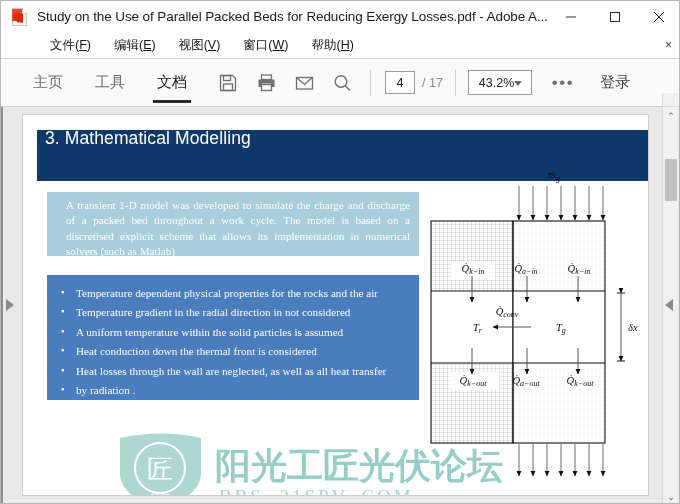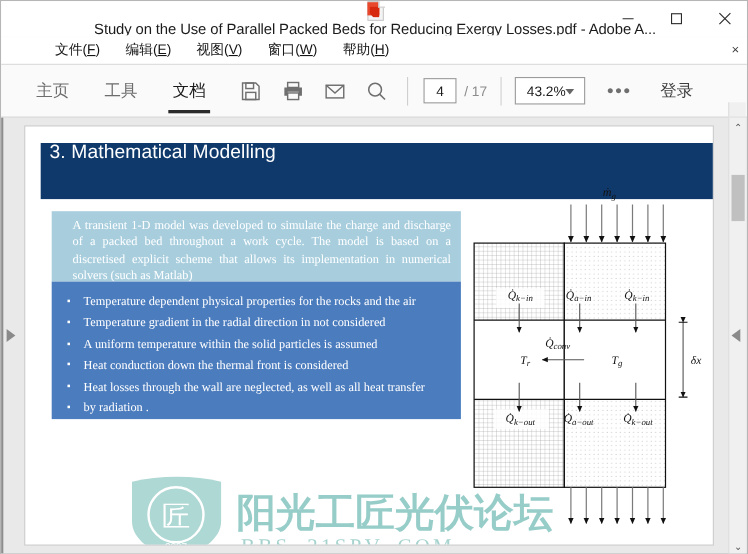--- a/index.html
+++ b/index.html
@@ -18,21 +18,20 @@
     overflow: hidden;
   }
 
   
   .titlebar {
     position: absolute; left: 0; top: 0;
     width: 680px; height: 32px;
     background: #ffffff;
     display: flex; align-items: center;
     border-bottom: 1px solid #ffffff;
-    flex-direction: column;
   }
   .app-icon {
     width: 16px; height: 18px;
     margin-left: 11px; margin-right: 9px;
     position: relative; flex: none;
   }
   .app-icon .pg {
     position: absolute; left: 0; top: 0;
     width: 15px; height: 18px;
     background: #f4f4f4;
@@ -205,21 +204,21 @@
     background: #a8cede;
     color: #ffffff;
     font-family: "Liberation Serif", serif;
     font-size: 11.2px;
     line-height: 15.3px;
     padding: 6px 9px 0 19px;
     text-align: justify;
   }
 
   .box-bullets {
-    position: absolute; left: 24px; top: 141px;
+    position: absolute; left: 24px; top: 160px;
     width: 372px; height: 125px;
     background: #4b7cbe;
     color: #ffffff;
     font-family: "Liberation Serif", serif;
     font-size: 11.2px;
     padding: 9px 8px 0 8px;
   }
   .box-bullets li {
     list-style: none;
     position: relative;

